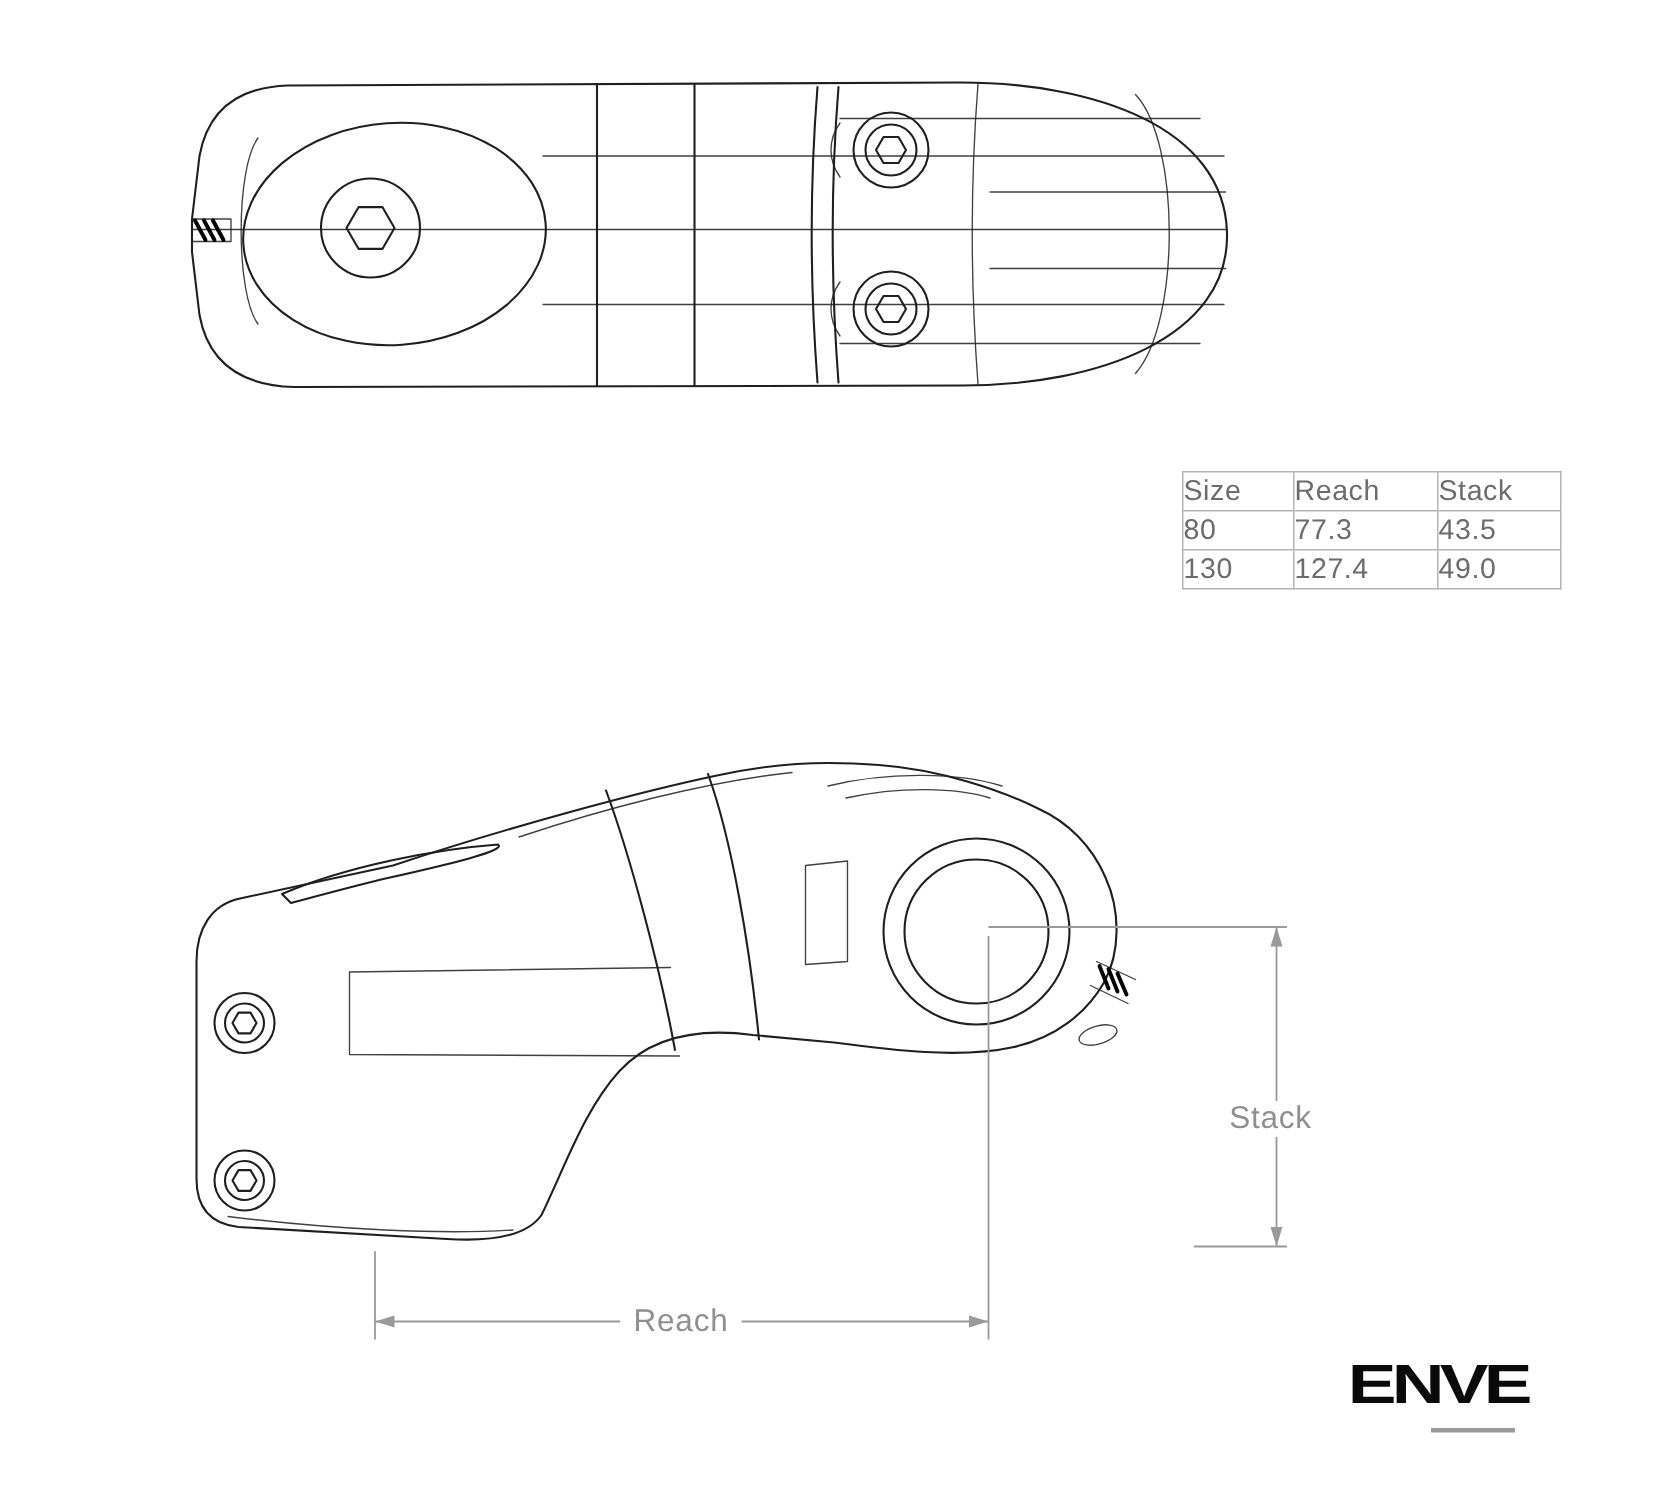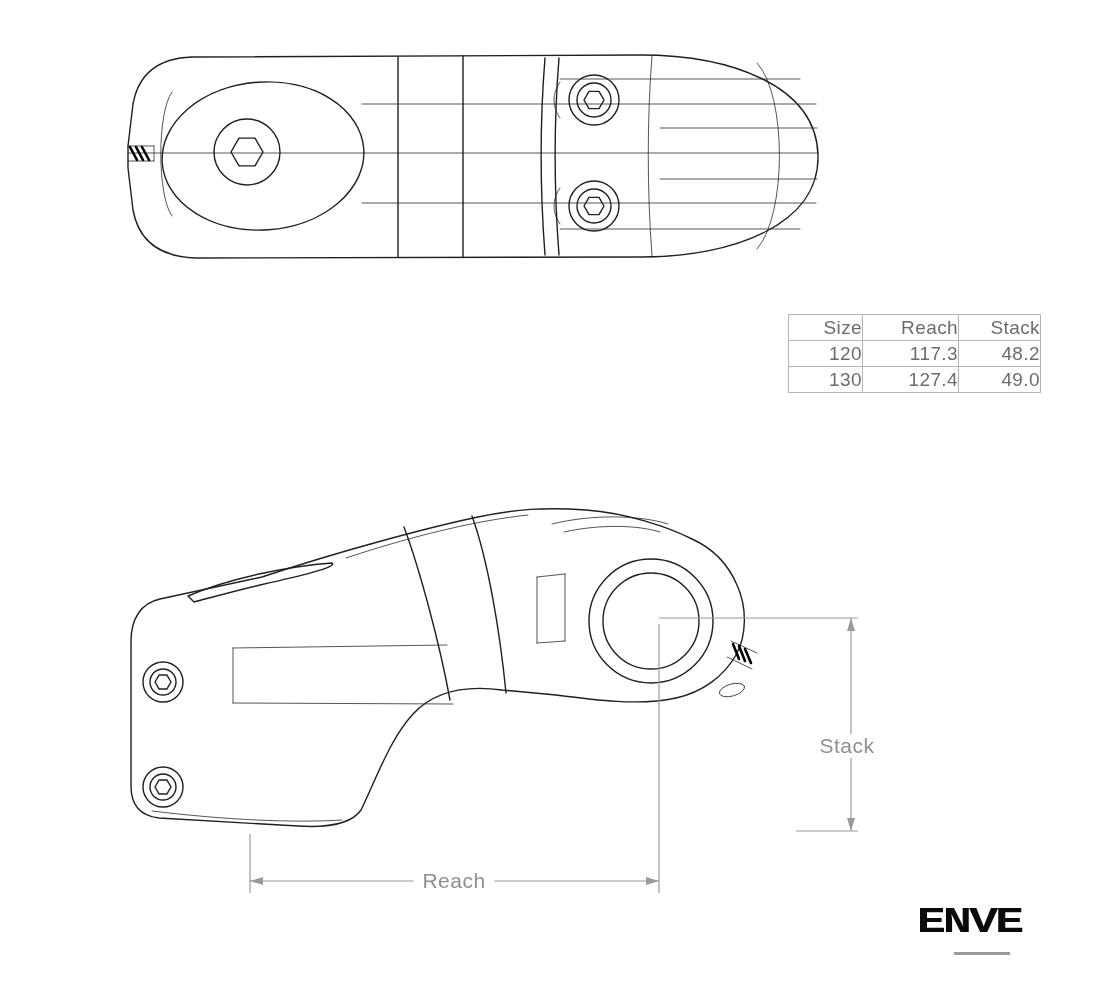--- a/index.html
+++ b/index.html
@@ -25,25 +25,25 @@
     position:absolute;transform:translate(-50%,-50%);
     color:var(--label-text);font-size:21px;letter-spacing:.5px;
     background:var(--bg);padding:0 9px;white-space:nowrap;
   }
   .spec-table{
     position:absolute;left:788px;top:314px;border-collapse:collapse;
     font-size:19px;color:var(--table-text);letter-spacing:.4px;
     background:var(--bg);
   }
   .spec-table th,.spec-table td{
-    border:1px solid var(--table-border);font-weight:400;text-align:right;
+    border:1px solid var(--table-border);font-weight:400;text-align:left;
     padding:0;height:25px;line-height:25px;
   }
   .col-size{width:74px;} .col-reach{width:96px;} .col-stack{width:82px;}
-  .logo{position:absolute;left:896px;top:904px;width:118px;text-align:right;font-family:Liberation Mono, monospace;}
+  .logo{position:absolute;left:896px;top:904px;width:118px;text-align:center;}
   .logo-text{
     font-weight:900;font-size:46px;line-height:1;color:#0a0a0a;
     letter-spacing:-3px;transform:scaleY(.8) scaleX(1.06);transform-origin:left top;
   }
   .logo-tagline{width:56px;height:3px;background:#9a9a9a;margin:2px 4px 0 auto;}
 </style>
 </head>
 <body>
 
 <div class="canvas">
@@ -130,23 +130,23 @@
     </colgroup>
     <thead>
       <tr>
         <th>Size</th>
         <th>Reach</th>
         <th>Stack</th>
       </tr>
     </thead>
     <tbody>
       <tr>
-        <td>120</td>
-        <td>117.3</td>
-        <td>48.2</td>
+        <td>80</td>
+        <td>77.3</td>
+        <td>43.5</td>
       </tr>
       <tr>
         <td>130</td>
         <td>127.4</td>
         <td>49.0</td>
       </tr>
     </tbody>
   </table>
 
   <div class="logo">

